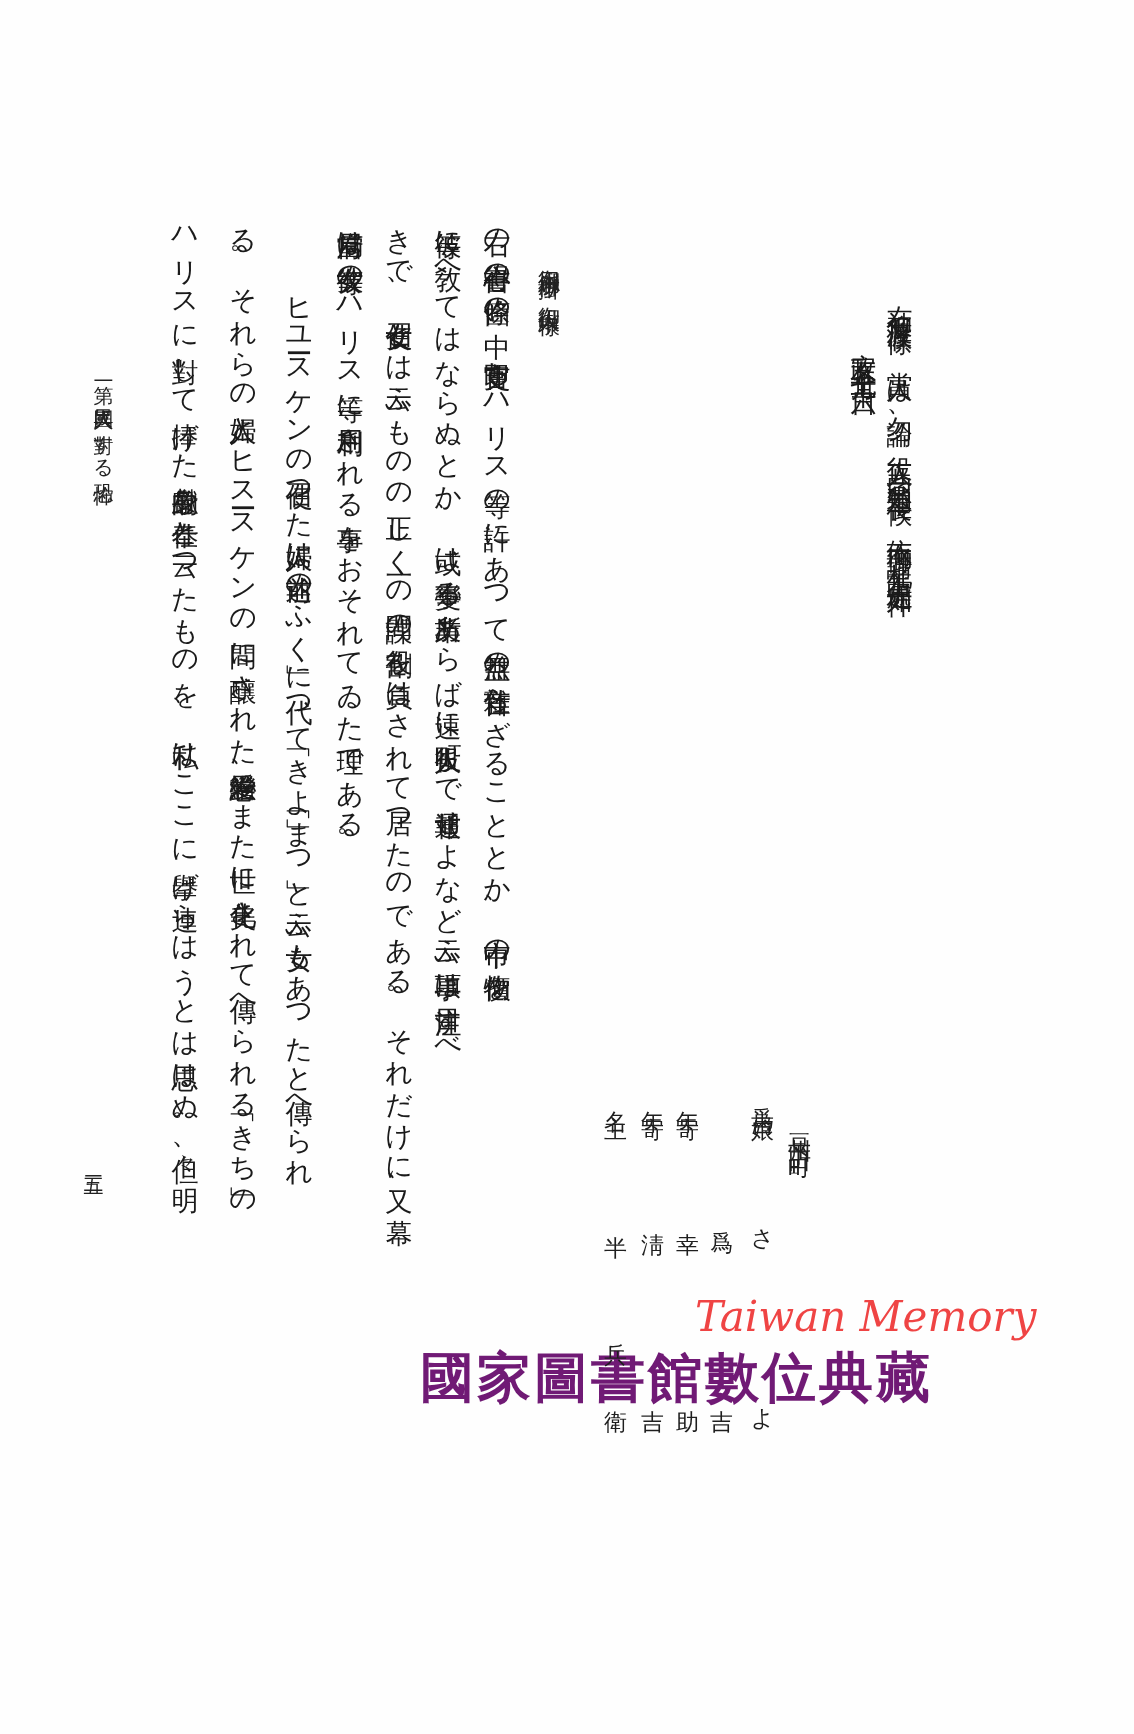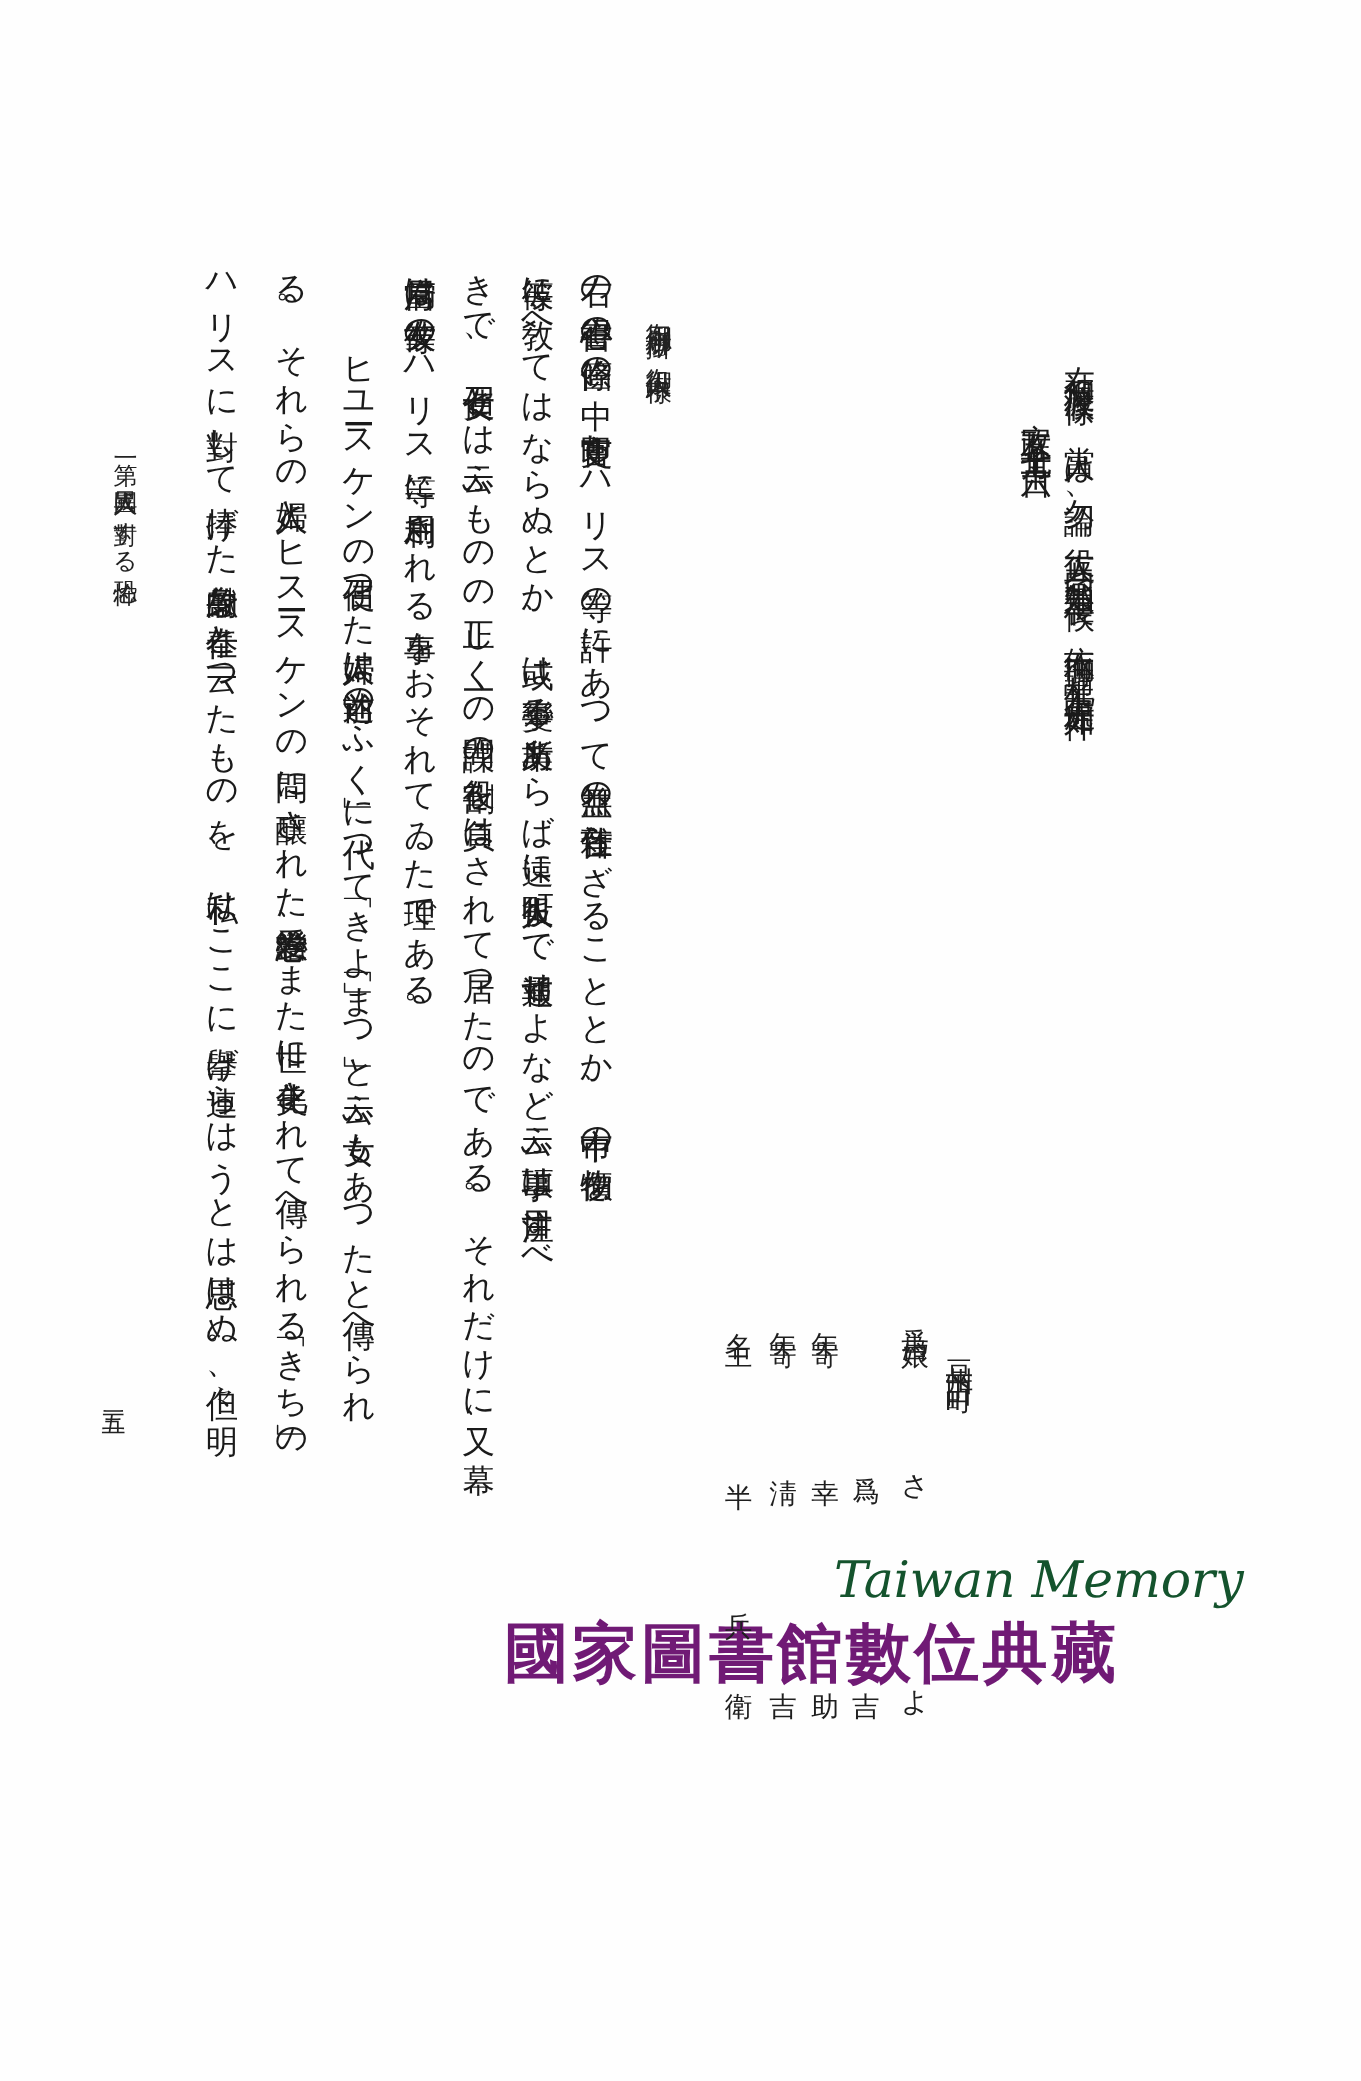--- a/index.html
+++ b/index.html
@@ -55,21 +55,21 @@
   .wm{position:absolute;user-select:none;}
   .wm-script{
     left:420px;top:1135px;
     font-size:178px;font-weight:bold;font-style:italic;
     letter-spacing:-6px;color:#c9c9c9;
     font-family:"DejaVu Serif","Liberation Serif",serif;
     white-space:nowrap;line-height:1.1;
   }
   .wm-latin{
     left:695px;top:1292px;
-    font-size:42px;font-style:italic;color:#14532d;
+    font-size:42px;font-style:italic;color:#ef4444;
     font-family:"DejaVu Serif","Liberation Serif",serif;
     white-space:nowrap;
   }
   .wm-gothic{
     left:420px;top:1342px;
     font-size:54px;font-weight:bold;letter-spacing:3px;color:#701a75;
     font-family:"DejaVu Sans","Liberation Sans",sans-serif;
     white-space:nowrap;
   }
 </style>

